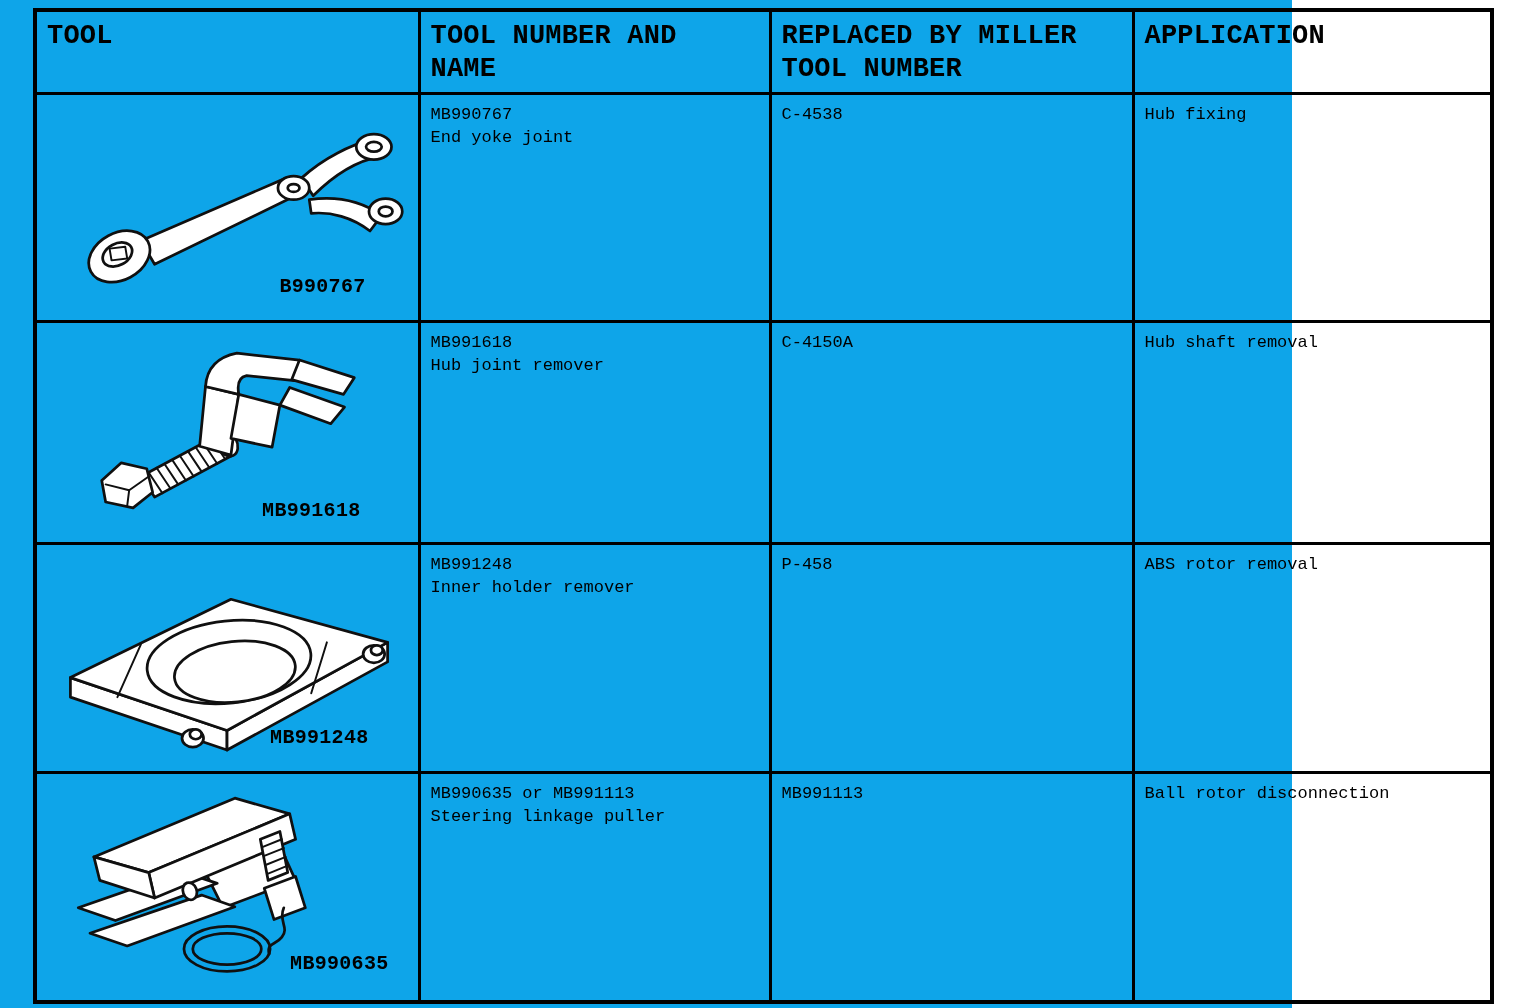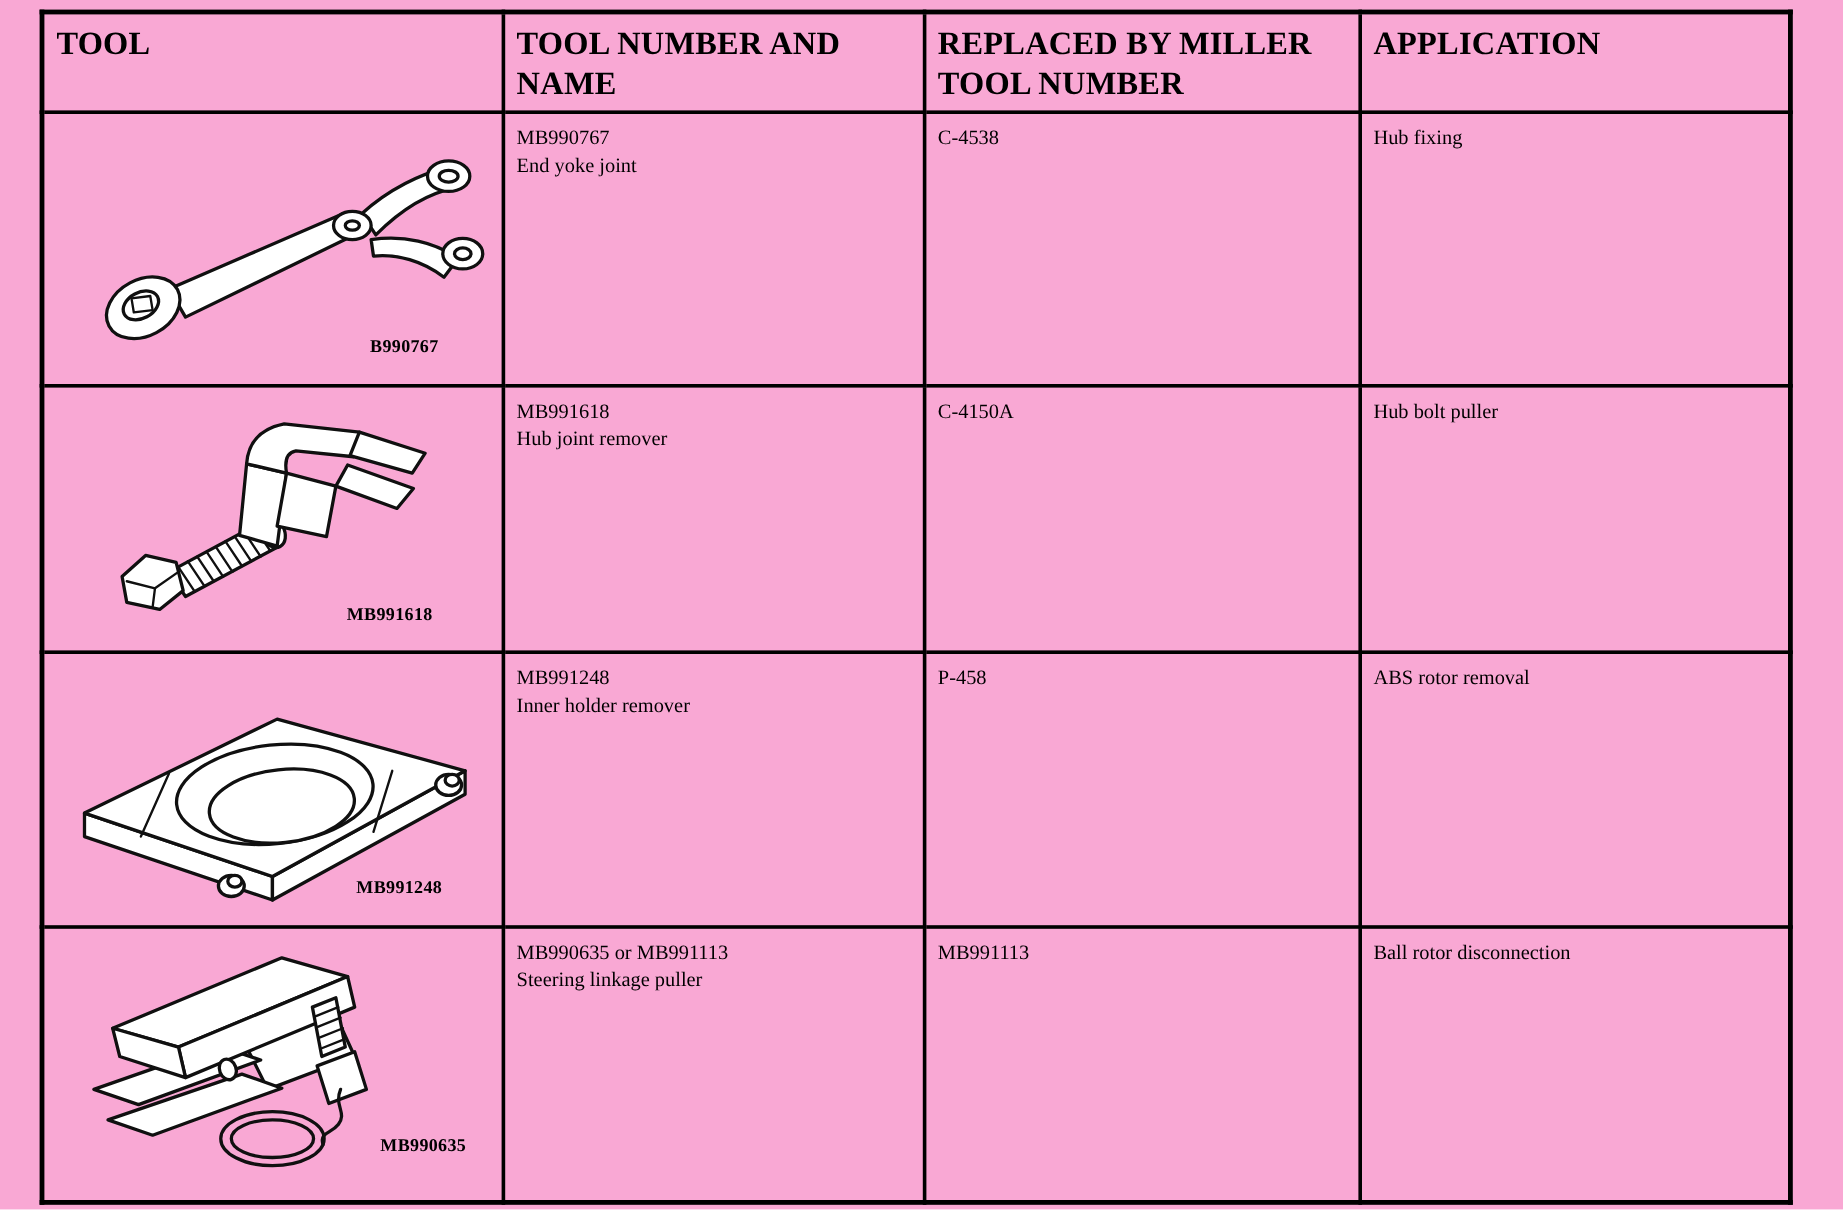--- a/index.html
+++ b/index.html
@@ -2,24 +2,24 @@
 <html><head>
 <meta charset="utf-8">
 <style>
   html, body {
     margin: 0;
     padding: 0;
     background: #ffffff;
   }
   .page {
     position: relative;
-    width: 1536px;
+    width: 1292px;
     height: 1008px;
-    background: #f9a8d4;
-    font-family: Liberation Serif, serif;
+    background: #0ea5e9;
+    font-family: Liberation Mono, monospace;
     color: #000000;
   }
   table.tools-table {
     position: absolute;
     left: 33px;
     top: 8px;
     width: 1457px;
     border-collapse: collapse;
     table-layout: fixed;
     border: 4px solid #000;
@@ -49,21 +49,21 @@
   }
   .tool-art {
     position: absolute;
     left: 6px;
     top: 6px;
     width: 372px;
     height: calc(100% - 12px);
   }
   .fig-label {
     position: absolute;
-    font-size: 15px;
+    font-size: 20px;
     font-weight: bold;
     letter-spacing: 0.3px;
     white-space: nowrap;
   }
   .cell-line {
     white-space: nowrap;
   }
   g.ink {
     stroke: #101010;
     stroke-width: 2.8;
@@ -167,21 +167,21 @@
           <div class="fig-label" style="right:57px; bottom:20px">MB991618</div>
         </td>
         <td class="txt-cell">
           <div class="cell-line">MB991618</div>
           <div class="cell-line">Hub joint remover</div>
         </td>
         <td class="txt-cell">
           <div class="cell-line">C-4150A</div>
         </td>
         <td class="txt-cell">
-          <div>Hub bolt puller</div>
+          <div>Hub shaft removal</div>
         </td>
       </tr>
 
       <tr style="height:229px">
         <td class="tool-cell">
           <svg class="tool-art" viewBox="0 0 380 216" preserveAspectRatio="xMidYMid meet">
             <g class="ink">
 
               <polygon points="28,128 188,182 188,202 28,148"></polygon>
               <polygon points="188,182 352,92 352,112 188,202"></polygon>
@@ -239,21 +239,21 @@
               <ellipse cx="150" cy="113" rx="7" ry="9" transform="rotate(-20 150 113)"></ellipse>
 
               <polygon points="226,110 258,98 268,130 236,142"></polygon>
 
               <path class="nofill" d="M 246 130 C 240 144 252 150 244 160 C 238 168 228 166 231 177"></path>
 
               <ellipse class="nofill" cx="188" cy="172" rx="44" ry="23"></ellipse>
               <ellipse class="nofill" cx="188" cy="172" rx="35" ry="16"></ellipse>
             </g>
           </svg>
-          <div class="fig-label" style="right:29px; bottom:36px">MB990635</div>
+          <div class="fig-label" style="right:29px; bottom:25px">MB990635</div>
         </td>
         <td class="txt-cell">
           <div class="cell-line">MB990635 or MB991113</div>
           <div class="cell-line">Steering linkage puller</div>
         </td>
         <td class="txt-cell">
           <div class="cell-line">MB991113</div>
         </td>
         <td class="txt-cell">
           <div>Ball rotor disconnection</div>

